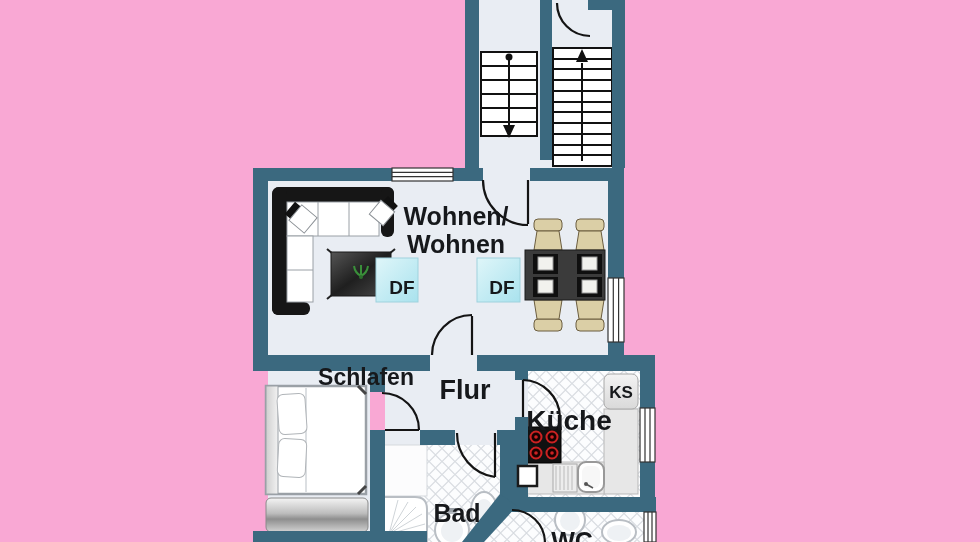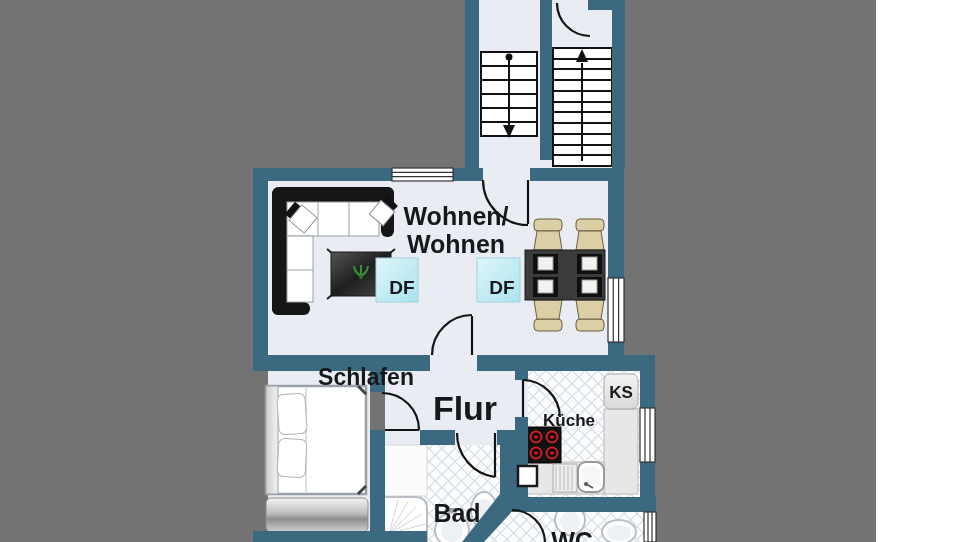--- a/index.html
+++ b/index.html
@@ -1,16 +1,16 @@
 <!DOCTYPE html>
 <html style="--wall: #3b697f; --floor: #e9edf3; --tile_bg: #fcfdfe; --tile_line: #d8dce1; --door: #141414; --label: #16181b; --skylight_light: #dff6f9; --skylight_dark: #a9e2ee; --sofa: #161616; --table: #3b3b3b; --chair: #dbcfa6; --counter: #e7e7e7; --burner: #cc2222;"><head>
 <meta charset="utf-8">
 <style>
   html,body{margin:0;padding:0;background:#fff;}
-  .stage{position:relative;width:876px;height:542px;background:#737373;overflow:hidden;
+  .stage{position:relative;width:980px;height:542px;background:#f9a8d4;overflow:hidden;
          font-family:"Liberation Sans",sans-serif;}
   .stage svg{position:absolute;left:0;top:0;}
   .wall{fill:var(--wall);}
   .floor{fill:var(--floor);}
   .tile-bg{fill:var(--tile_bg);}
   .tile-line{stroke:var(--tile_line);stroke-width:1.1;fill:none;}
   .door{stroke:var(--door);stroke-width:2.2;fill:none;}
   .stair{fill:#fff;stroke:#111;stroke-width:2;}
   .tread{stroke:#111;stroke-width:2;}
   .walkline{stroke:#111;stroke-width:2;fill:none;}
@@ -297,18 +297,18 @@
   </g>
 </svg>
 
 <div class="lbl" style="left:456px;top:230px;font-size:25px;text-align:center;line-height:1.12">
   <div>Wohnen/</div>
   <div>Wohnen</div>
 </div>
 <div class="lbl" style="left:402px;top:288px;font-size:19px">DF</div>
 <div class="lbl" style="left:502px;top:288px;font-size:19px">DF</div>
 <div class="lbl" style="left:366px;top:377px;font-size:23px">Schlafen</div>
-<div class="lbl" style="left:465px;top:408px;font-size:34px">Flur</div>
-<div class="lbl" style="left:569px;top:421px;font-size:17px">Küche</div>
+<div class="lbl" style="left:465px;top:390px;font-size:27px">Flur</div>
+<div class="lbl" style="left:569px;top:421px;font-size:28px">Küche</div>
 <div class="lbl" style="left:621px;top:393px;font-size:17px">KS</div>
 <div class="lbl" style="left:457px;top:513px;font-size:25px">Bad</div>
 <div class="lbl" style="left:572px;top:541px;font-size:25px">WC</div>
 </div>
 
 </body></html>

